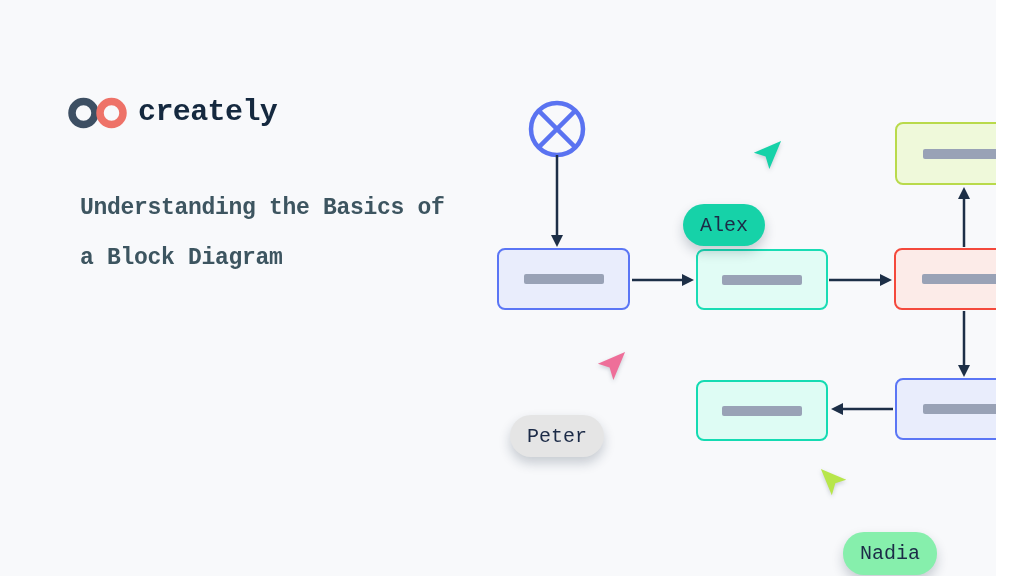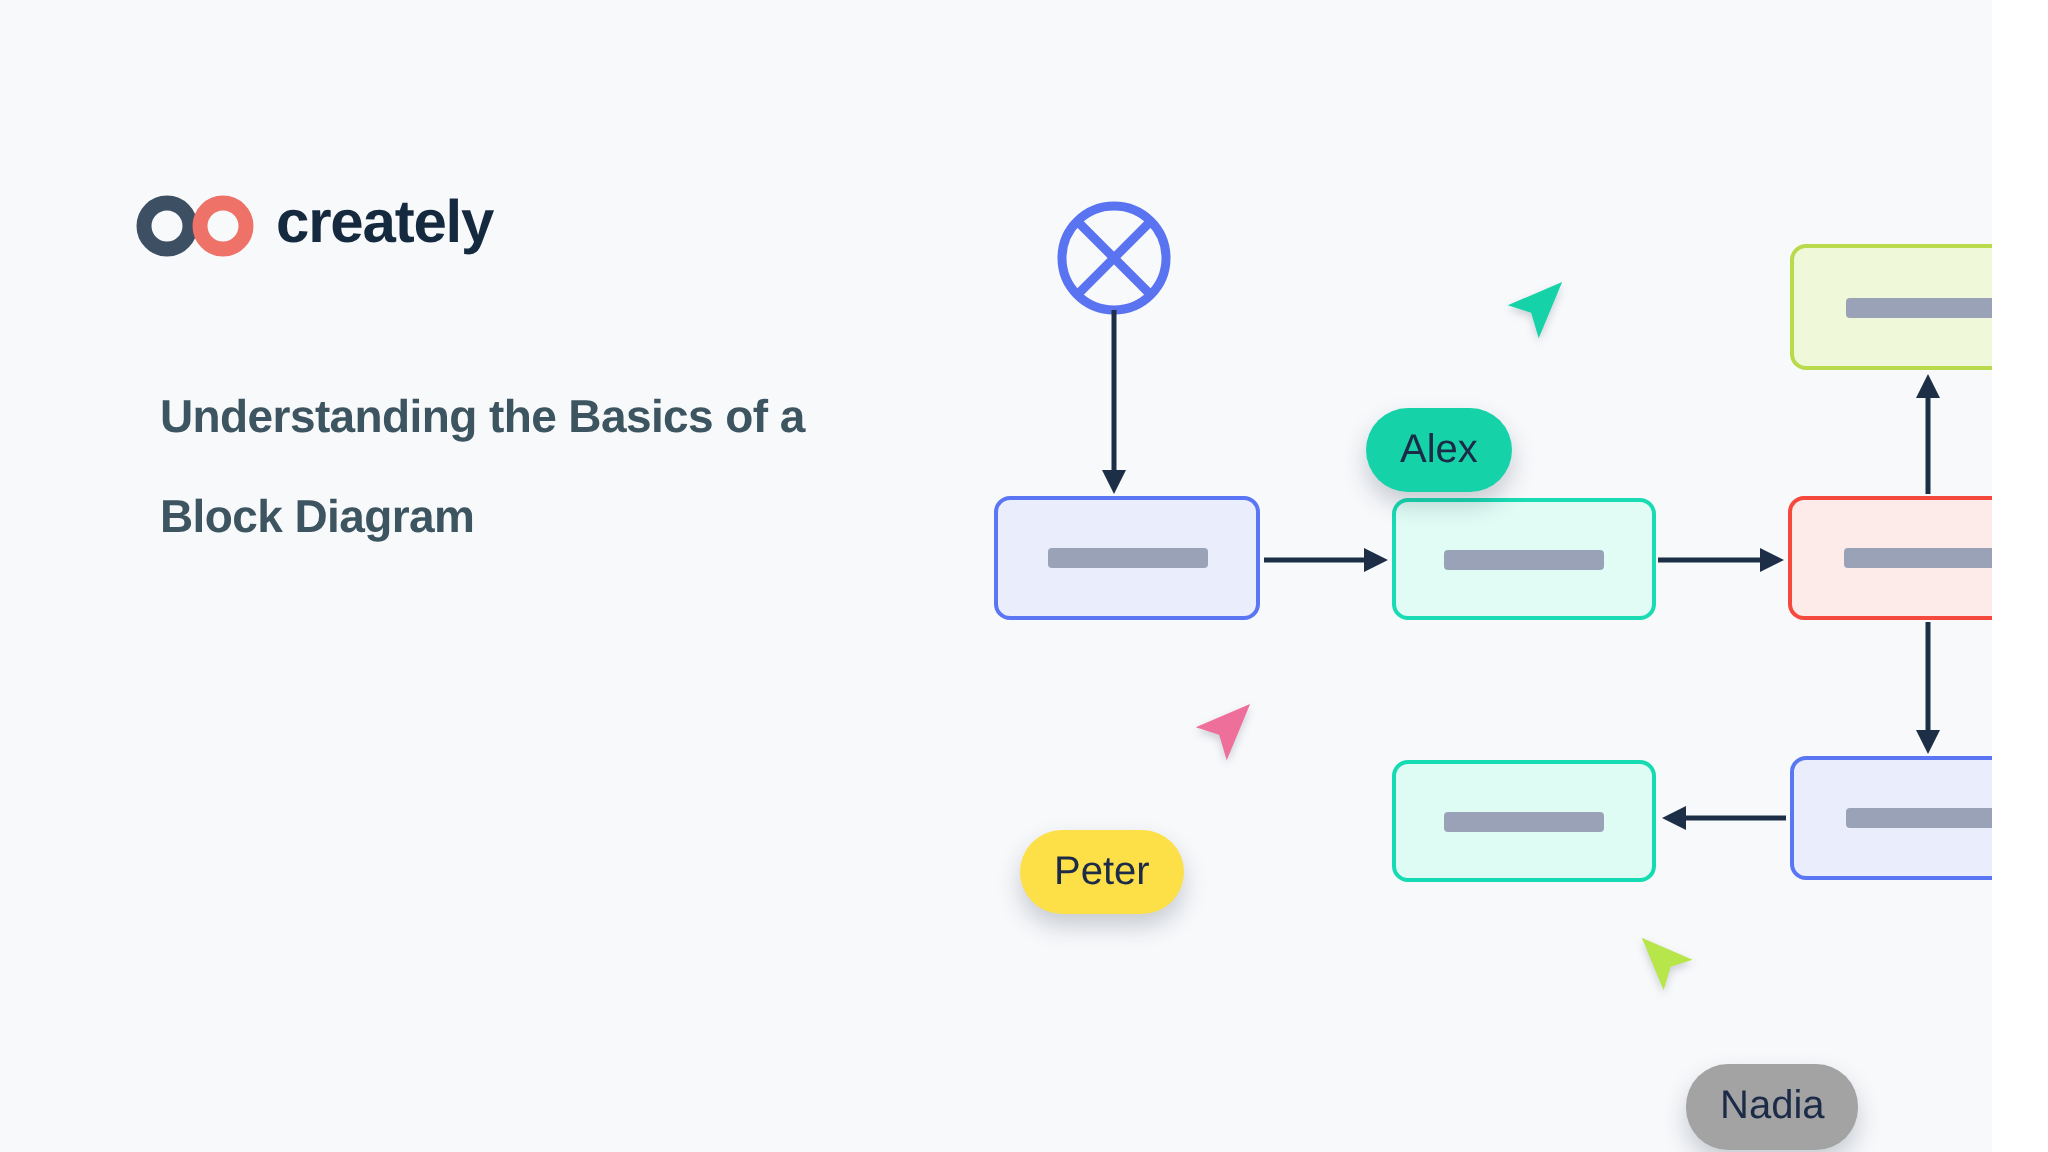--- a/index.html
+++ b/index.html
@@ -1,21 +1,21 @@
 <!DOCTYPE html>
 <html><head>
 <meta charset="utf-8">
 <style>
   html,body{margin:0;padding:0;}
   .page{
     position:relative;
     width:996px;height:576px;
     background:#f8f9fb;
     overflow:hidden;
-    font-family:Liberation Sans, sans-serif;
+    font-family:Liberation Mono, monospace;
   }
   
   .logo{
     position:absolute;left:67px;top:96px;
     display:flex;align-items:center;gap:9px;
   }
   .logo-mark{display:block;}
   .logo-text{
     font-size:30px;font-weight:700;color:#15293f;
     letter-spacing:-0.6px;line-height:1;padding-bottom:3px;
@@ -115,20 +115,20 @@
   </div>
 
   <svg class="cursor" style="left:752px;top:140px;" width="30" height="30" viewBox="0 0 32 32">
     <path d="M31 1 L2 13.5 L14.5 17.5 L18.5 31 Z" fill="#16d2a8"></path>
   </svg>
   <div class="pill" style="left:683px;top:159px;background:#16d2a8;">Alex</div>
 
   <svg class="cursor" style="left:596px;top:351px;" width="30" height="30" viewBox="0 0 32 32">
     <path d="M31 1 L2 13.5 L14.5 17.5 L18.5 31 Z" fill="#ee6f99"></path>
   </svg>
-  <div class="pill" style="left:510px;top:370px;background:#fde047;">Peter</div>
+  <div class="pill" style="left:510px;top:370px;background:#e5e5e5;">Peter</div>
 
   <svg class="cursor flip" style="left:820px;top:468px;" width="28" height="28" viewBox="0 0 32 32">
     <path d="M31 1 L2 13.5 L14.5 17.5 L18.5 31 Z" fill="#b7e64a"></path>
   </svg>
-  <div class="pill" style="left:843px;top:487px;background:#a3a3a3;height:43px;">Nadia</div>
+  <div class="pill" style="left:843px;top:487px;background:#86efac;height:43px;">Nadia</div>
 
 </div>
 
 </body></html>

